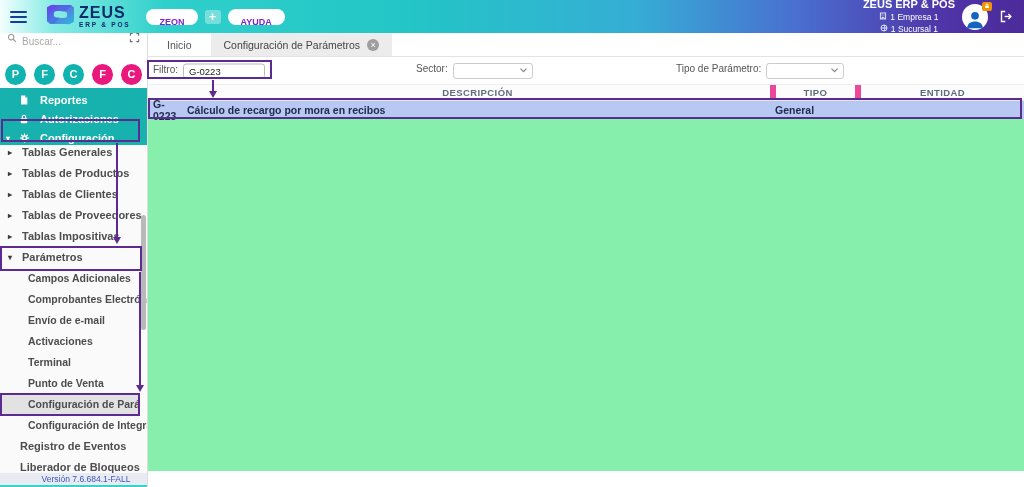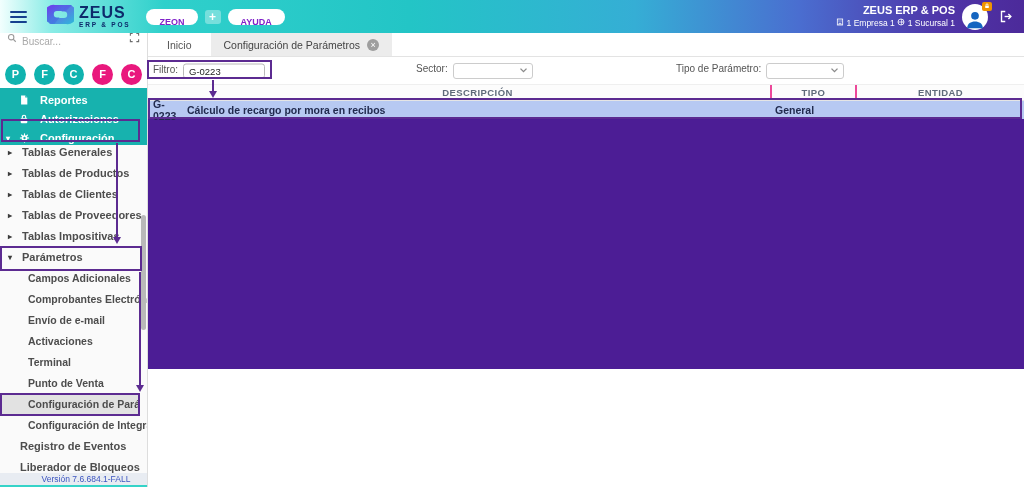--- a/index.html
+++ b/index.html
@@ -17,21 +17,21 @@
   .logo-title { font-size:16px; font-weight:bold; letter-spacing:1px; }
   .logo-sub { font-size:6.5px; font-weight:bold; letter-spacing:1.8px; margin-top:1px; }
   .pill { height:15px; border:none; border-radius:8px; background:#fff; color:#8021c9;
     font-family:"Liberation Sans",sans-serif; font-size:9px; font-weight:bold; padding:8px 13px; cursor:pointer; }
   .pill.zeon { margin-left:16px; }
   .plus-btn { margin:0 7px; border:none; width:16px; height:14px; border-radius:3px;
     background:rgba(255,255,255,0.35); color:#fff; font-size:12px; font-weight:bold; line-height:12px; cursor:pointer; }
   .hdr-right { margin-left:auto; display:flex; align-items:center; gap:7px; color:#fff; }
   .user-block { text-align:right; line-height:1.25; }
   .app-name { font-size:11px; font-weight:bold; }
-  .org-row { font-size:8.5px; display:flex; gap:2px; justify-content:flex-end; align-items:center; }
+  .org-row { font-size:8.5px; display:flex; gap:2px; justify-content:flex-end; align-items:center;flex-direction:column; }
   .org-item { display:flex; align-items:center; gap:3px; }
   .avatar { position:relative; width:26px; height:26px; border-radius:50%; background:#fff;
     display:flex; align-items:flex-end; justify-content:center; overflow:visible; cursor:pointer; }
   .avatar svg { display:block; }
   .avatar-badge { position:absolute; top:-2px; right:-4px; width:10px; height:9px; background:#f09400;
     border-radius:2px; display:flex; align-items:center; justify-content:center; }
   .logout { margin-left:4px; margin-right:2px; cursor:pointer; display:flex; }
 
   
   .sidebar { position:absolute; top:33px; left:0; width:148px; height:454px; background:#fafafa;
@@ -55,41 +55,41 @@
     overflow:hidden; cursor:pointer; }
   .mi .caret { position:absolute; left:8px; font-size:8px; color:#3c3c3c; }
   .mi.sub { padding-left:28px; font-size:10.5px; }
   .mi.l2 { padding-left:20px; }
   .mi.selected { background:#e2e2e2; width:140px; }
   .version-bar { position:absolute; bottom:0; left:0; width:172px; height:14px; background:#e8ecf2;
     color:#3c55c0; font-size:8.5px; text-align:center; line-height:12px; border-bottom:2px solid #35d3c8; }
   .sb-scroll { position:absolute; right:1px; top:182px; width:5px; height:115px; background:#b9b9b9; border-radius:3px; }
 
   
-  .main { position:absolute; top:33px; left:148px; width:876px; height:336px; background:#4c1d95; }
+  .main { position:absolute; top:33px; left:148px; width:876px; height:438px; background:#86efac; }
   .tabbar { height:24px; background:#fff; border-bottom:1px solid #e3e3e3; display:flex; }
   .tab { padding:0 19px; line-height:24px; font-size:10.5px; color:#555; cursor:pointer; }
   .tab.active { background:#ececec; display:flex; align-items:center; gap:7px; padding:0 13px; color:#444; }
   .tab-close { width:12px; height:12px; border-radius:50%; background:#9e9e9e; color:#fff; font-size:9px;
     line-height:12px; text-align:center; cursor:pointer; }
   .filter-row { height:27px; position:relative; background:#fff; }
   .fgroup { position:absolute; top:50%; transform:translateY(-50%); display:flex; align-items:flex-start; gap:5px;
     font-size:10px; color:#555; }
   .fgroup label { white-space:nowrap; }
   .filtro-input { width:82px; height:15px; border:1px solid #b9b9b9; border-radius:3px; font-size:9.5px;
     padding:0 5px; color:#222; font-family:"Liberation Sans",sans-serif; outline:none; }
   .select-box { width:80px; height:16px; border:1px solid #ccc; border-radius:3px; background:#fff;
     display:flex; align-items:center; justify-content:flex-end; padding:0 4px; cursor:pointer; }
   .thead { height:17px; display:flex; align-items:center; background:#fcfcfc; border-top:1px solid #efefef;
     border-bottom:1px solid #e5e5e5; font-size:9.5px; font-weight:bold; color:#5f6b7a; letter-spacing:0.4px; }
   .c-code { width:37px; }
   .c-desc { width:585px; text-align:center; }
   .c-tipo { width:85px; text-align:center; }
   .c-ent  { flex:1; text-align:center; }
-  .thead .c-tipo, .thead .c-ent { border-left:2px solid #ec4899; height:100%; line-height:16px; }
+  .thead .c-tipo, .thead .c-ent { border-left:6px solid #ec4899; height:100%; line-height:16px; }
   .trow { height:18px; display:flex; align-items:center; background:#b7c9f2; font-size:10.5px;
     font-weight:bold; color:#222b4e; cursor:pointer; }
   .trow .c-code { padding-left:5px; }
   .trow .c-desc { text-align:left; padding-left:2px; }
   .trow .c-tipo { text-align:left; padding-left:5px; }
 
   
   .ann { position:absolute; z-index:40; pointer-events:none; }
   .ann-box { border:2px solid #5c2b91; background:transparent; }
   .ann-arrow { width:2px; background:#5c2b91; }

